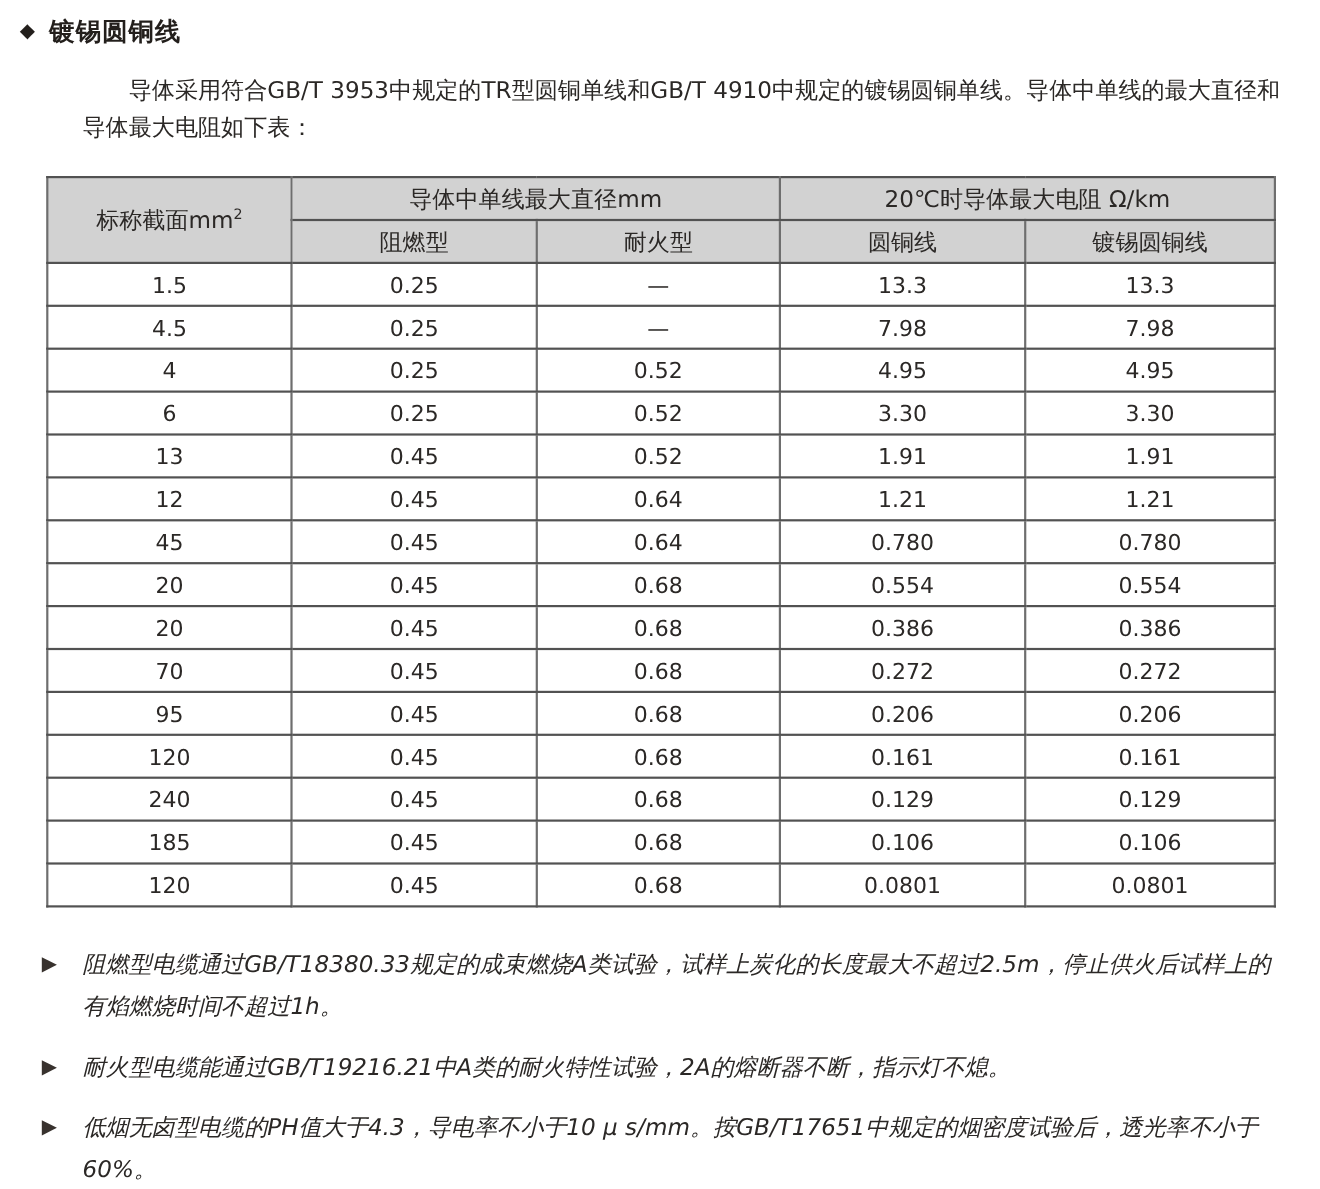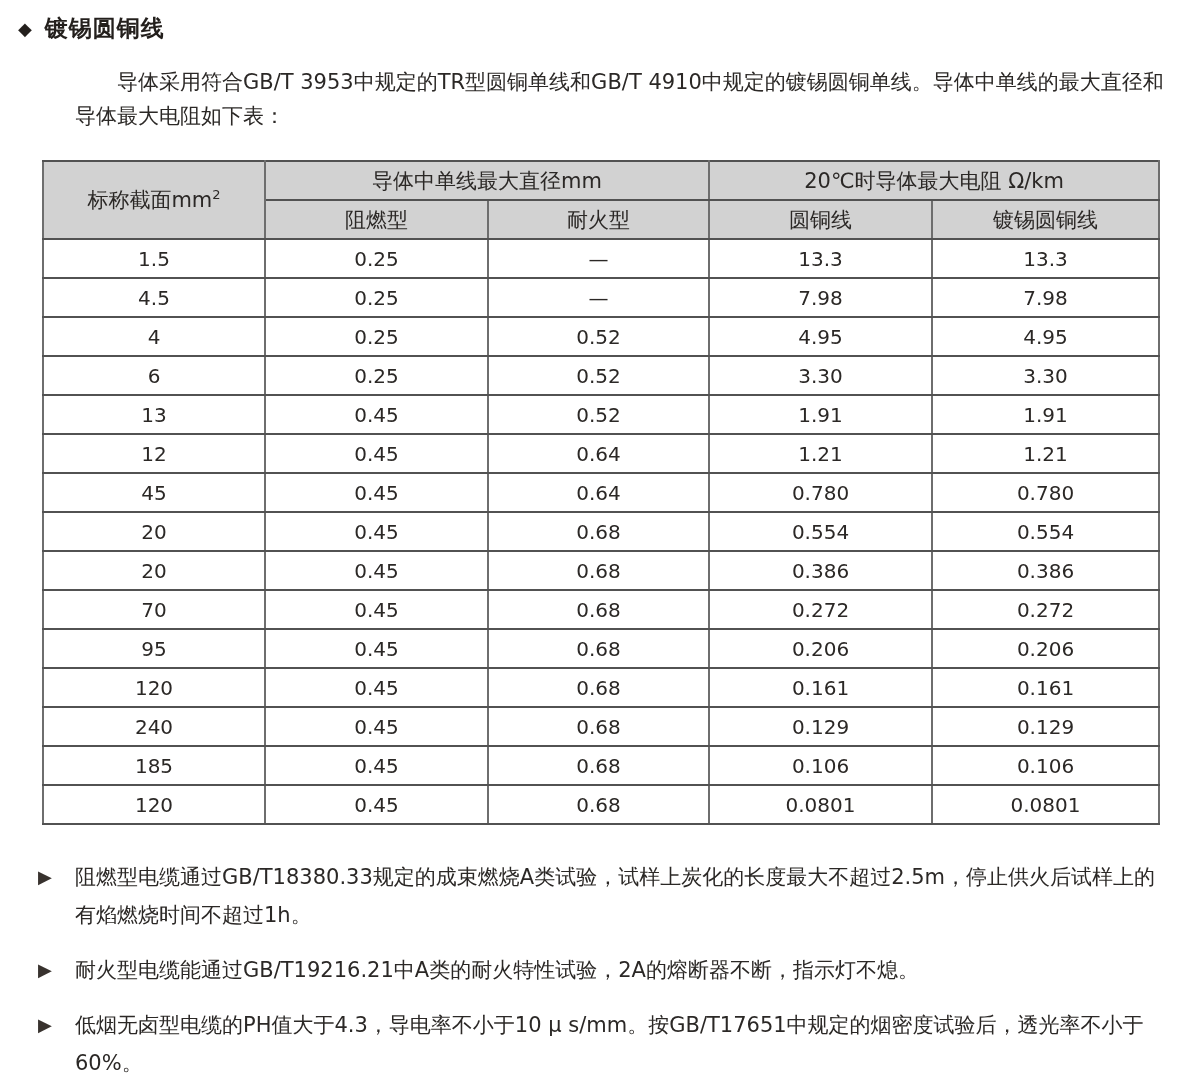--- a/index.html
+++ b/index.html
@@ -74,21 +74,21 @@
     color: #2b2826;
   }
   .note-marker {
     flex: none;
     width: 21px;
     margin-right: 16px;
     font-size: 18px;
     line-height: 38px;
     color: #38322e;
   }
-  .note-text { flex: 1; }
+  .note-text { flex: 1; font-style: italic; }
 </style>
 </head>
 <body>
 
 <div class="doc">
 
   <div class="doc-title">
     <span class="diamond">◆</span>
     <span>镀锡圆铜线</span>
   </div>

